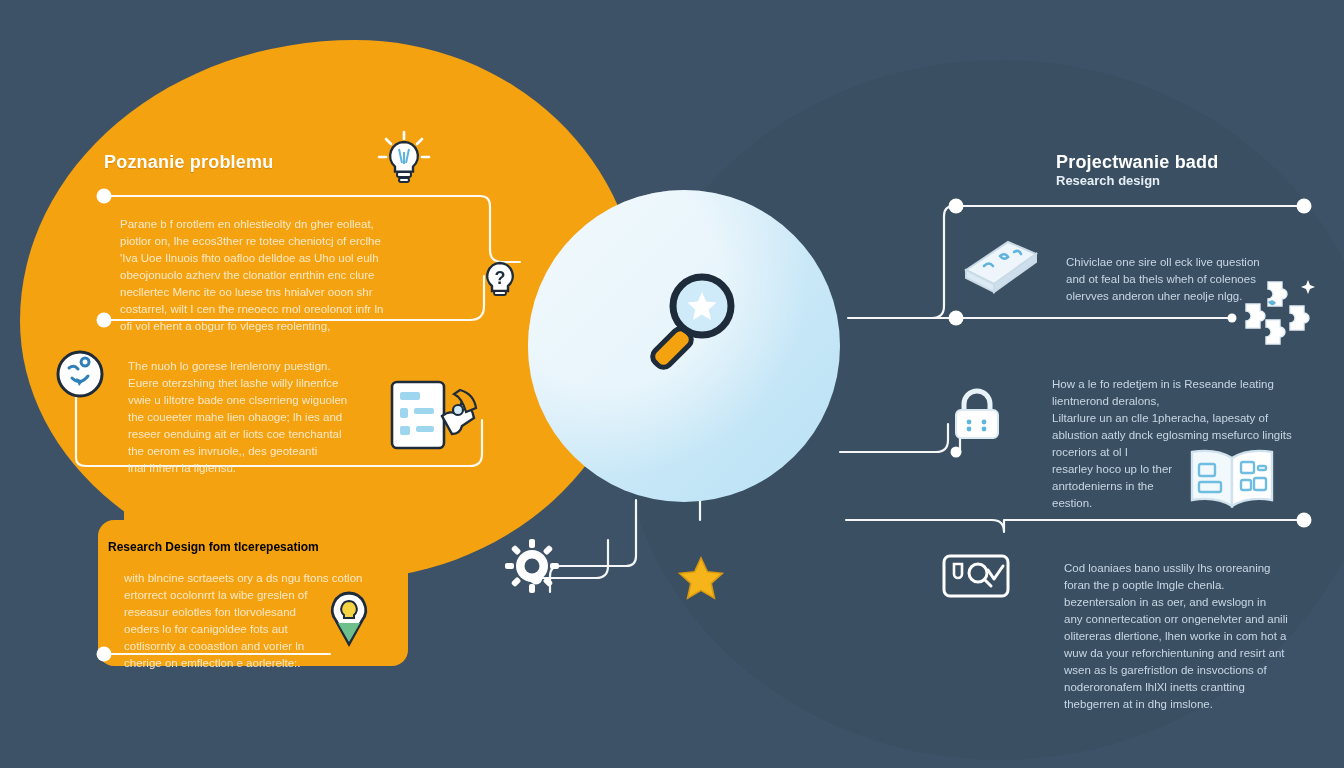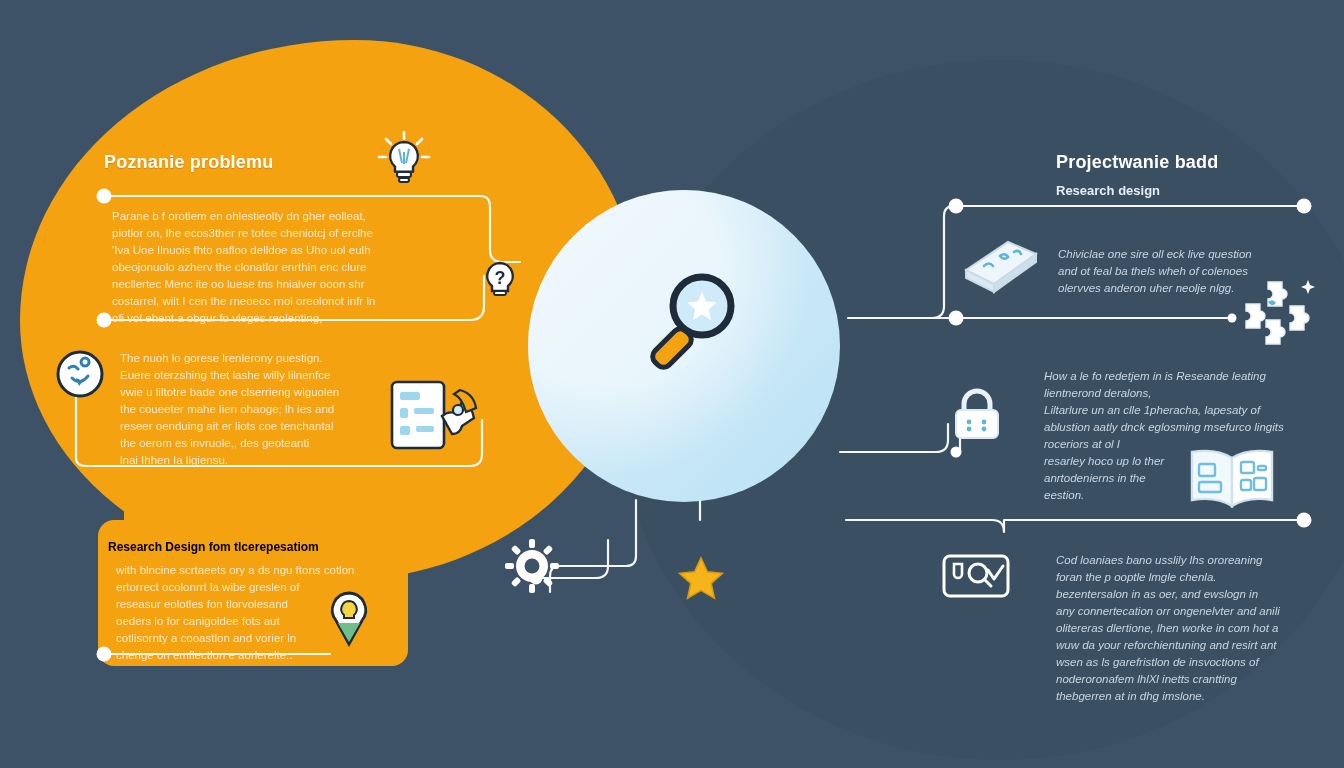--- a/index.html
+++ b/index.html
@@ -32,30 +32,30 @@
     position:absolute;left:528px;top:190px;width:312px;height:312px;border-radius:50%;
     background:radial-gradient(circle at 26% 28%, rgba(255,255,255,.55) 0 34%, rgba(255,255,255,0) 62%);
   }
 
   
   .lines{position:absolute;left:0;top:0;width:1344px;height:768px;}
 
   
   .block{position:absolute;}
   .h-big{
-    font-size:18px;font-weight:bold;letter-spacing:.2px;margin:0 0 10px 0;
+    font-size:18px;font-weight:bold;letter-spacing:.2px;margin:0 0 0 0;
   }
   .h-sub{font-size:13px;font-weight:bold;margin:0 0 4px 0;}
-  .body-txt{font-size:11.5px;line-height:1.48;margin:8px;white-space:pre-line;}
+  .body-txt{font-size:11.5px;line-height:1.48;margin:16px;white-space:pre-line;}
 
   .on-orange .h-big{color:#ffffff;text-shadow:0 1px 1px rgba(140,80,0,.35);}
   .on-orange .body-txt{color:#fde9c8;}
   .on-dark .h-big{color:#ffffff;}
   .on-dark .h-sub{color:#e6eef5;}
-  .on-dark .body-txt{color:#c7d6e3;font-style:italic;}
+  .on-dark .body-txt{color:#c7d6e3;}
 
   .icon{position:absolute;}
 </style>
 </head>
 <body>
 
 <div id="stage">
 
   <div class="bg-dark-circle"></div>
   <div class="orange-blob"></div>

